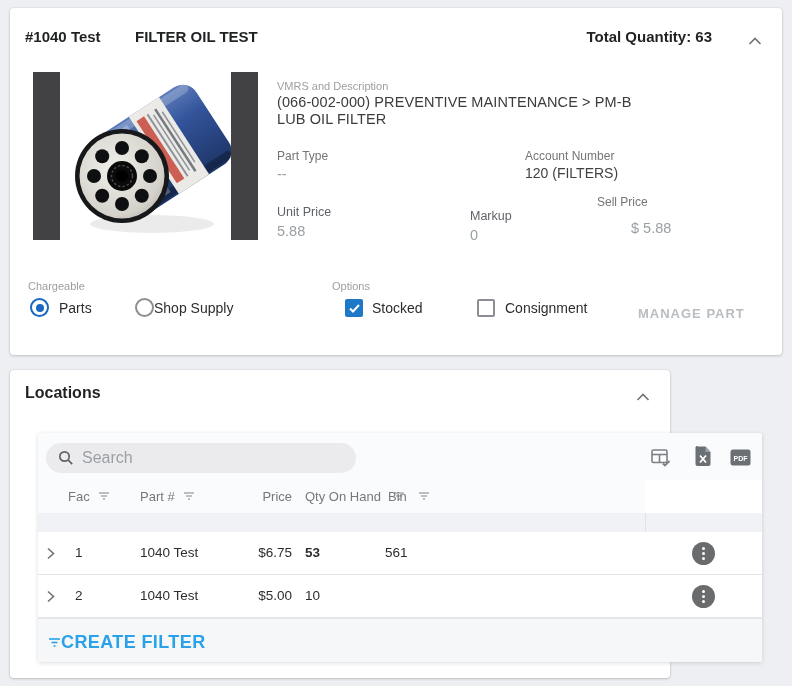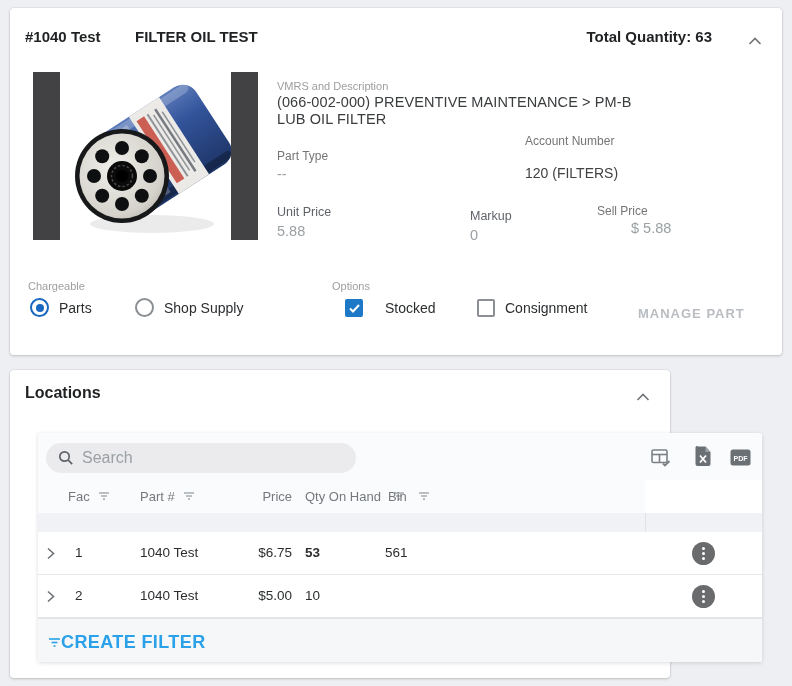--- a/index.html
+++ b/index.html
@@ -130,48 +130,48 @@
       <div class="img-bar"></div>
     </div>
 
     <div class="abs lbl-xs" style="left:267px; top:72px;">VMRS and Description</div>
     <div class="abs desc" style="left:267px; top:86px;">(066-002-000) PREVENTIVE MAINTENANCE &gt; PM-B</div>
     <div class="abs desc" style="left:267px; top:103px;">LUB OIL FILTER</div>
 
     <div class="abs lbl-sm" style="left:267px; top:141px;">Part Type</div>
     <div class="abs val-gray" style="left:267px; top:158px;">--</div>
 
-    <div class="abs lbl-sm" style="left:515px; top:126px;">Account Number</div>
+    <div class="abs lbl-sm" style="left:515px; top:141px;">Account Number</div>
     <div class="abs val-dark" style="left:515px; top:157px;">120 (FILTERS)</div>
 
     <div class="abs lbl-dk" style="left:267px; top:197px;">Unit Price</div>
     <div class="abs val-gray" style="left:267px; top:215px;">5.88</div>
 
     <div class="abs lbl-dk" style="left:460px; top:201px;">Markup</div>
     <div class="abs val-gray" style="left:460px; top:219px;">0</div>
 
-    <div class="abs lbl-sm" style="left:587px; top:196px;">Sell Price</div>
+    <div class="abs lbl-sm" style="left:587px; top:187px;">Sell Price</div>
     <div class="abs val-gray" style="left:621px; top:212px;">$ 5.88</div>
 
     <div class="abs lbl-xs" style="left:18px; top:272px;">Chargeable</div>
 
     <div class="abs" style="left:20px; top:290px; display:flex; align-items:center; gap:10px;">
       <span class="radio sel">
           <span class="dot"></span>
         </span>
       <span class="ctl-label">Parts</span>
     </div>
-    <div class="abs" style="left:125px; top:290px; display:flex; align-items:center; gap:10px;">
+    <div class="abs" style="left:125px; top:290px; display:flex; align-items:center; gap:0;">
       <span class="radio"></span>
       <span class="ctl-label">Shop Supply</span>
     </div>
 
     <div class="abs lbl-xs" style="left:322px; top:272px;">Options</div>
 
-    <div class="abs" style="left:335px; top:291px; display:flex; align-items:center; gap:22px;">
+    <div class="abs" style="left:335px; top:291px; display:flex; align-items:center; gap:9px;">
       <span class="cb checked">
         <svg width="11" height="9" viewBox="0 0 11 9">
             <polyline points="1,4.5 4,7.5 10,1" fill="none" stroke="#fff" stroke-width="2"></polyline>
           </svg>
       </span>
       <span class="ctl-label">Stocked</span>
     </div>
     <div class="abs" style="left:467px; top:291px; display:flex; align-items:center; gap:10px;">
       <span class="cb"></span>
       <span class="ctl-label">Consignment</span>

